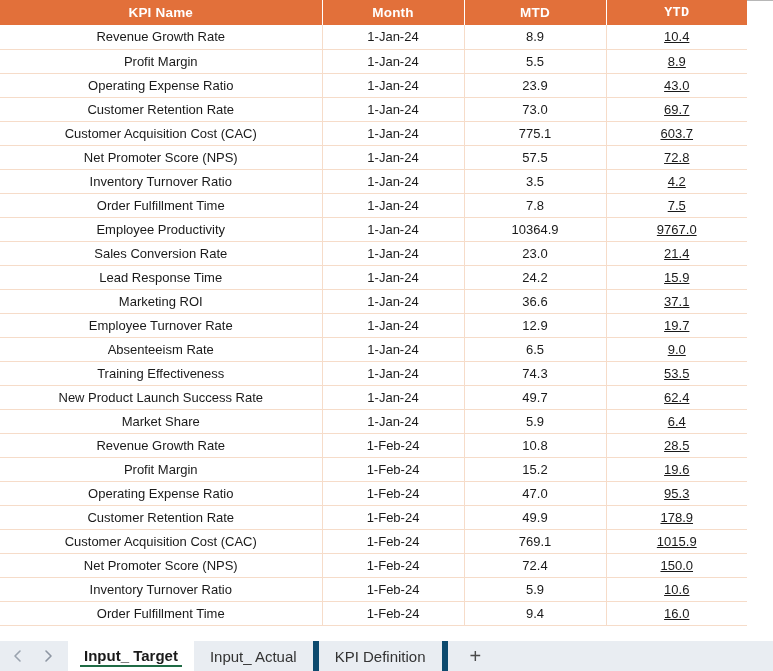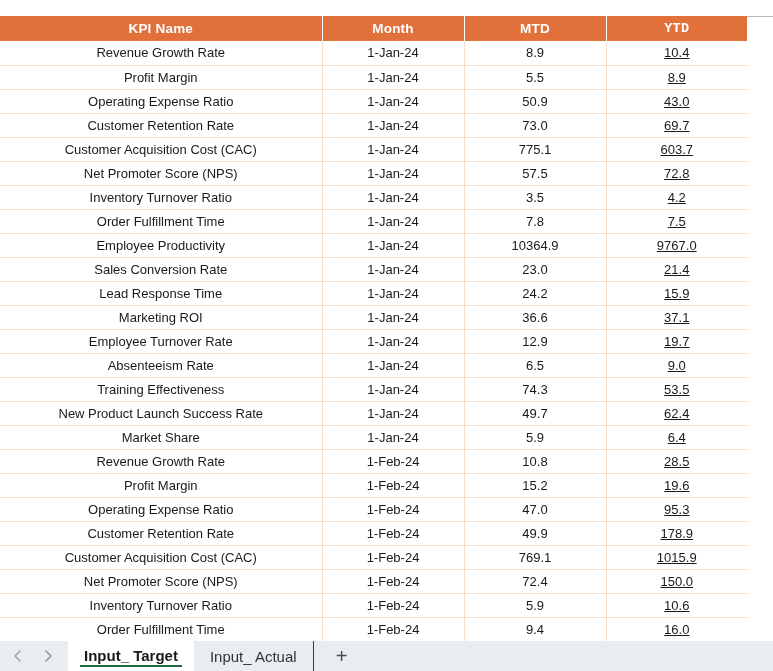--- a/index.html
+++ b/index.html
@@ -16,21 +16,21 @@
     position: relative;
     width: 773px;
     height: 671px;
     background: #ffffff;
   }
 
   
   #sheet-area {
     position: absolute;
     left: 0;
-    top: 16px;
+    top: 0;
     width: 773px;
     height: 641px;
     background: #ffffff;
     overflow: hidden;
   }
 
   
   #top-rule {
     position: absolute;
     left: 747px;
@@ -123,21 +123,21 @@
 
   .sheet-tab {
     display: flex;
     align-items: center;
     justify-content: center;
     padding: 0 16px;
     font-size: 15px;
     color: #333333;
     position: relative;
     height: 30px;
-    border-right: 1px solid #0c4a6e;
+    border-right: 6px solid #0c4a6e;
   }
 
   .sheet-tab.active {
     background: #ffffff;
     font-weight: bold;
     color: #1a1a1a;
     border-right: none;
     margin-top: -4px;
     height: 34px;
     padding-top: 2px;
@@ -194,21 +194,21 @@
           </tr>
           <tr>
             <td>Profit Margin</td>
             <td>1-Jan-24</td>
             <td>5.5</td>
             <td>8.9</td>
           </tr>
           <tr>
             <td>Operating Expense Ratio</td>
             <td>1-Jan-24</td>
-            <td>50.9</td>
+            <td>23.9</td>
             <td>43.0</td>
           </tr>
           <tr>
             <td>Customer Retention Rate</td>
             <td>1-Jan-24</td>
             <td>73.0</td>
             <td>69.7</td>
           </tr>
           <tr>
             <td>Customer Acquisition Cost (CAC)</td>
@@ -355,19 +355,22 @@
     </div>
 
     <div id="tabs">
         <div class="sheet-tab active">
           <span>Input_ Target</span>
           <span class="tab-underline"></span>
         </div>
         <div class="sheet-tab">
           <span>Input_ Actual</span>
         </div>
+        <div class="sheet-tab">
+          <span>KPI Definition</span>
+        </div>
         <div class="sheet-tab add">
           <span>+</span>
         </div>
       </div>
   </div>
 
 </div>
 
 </body></html>

